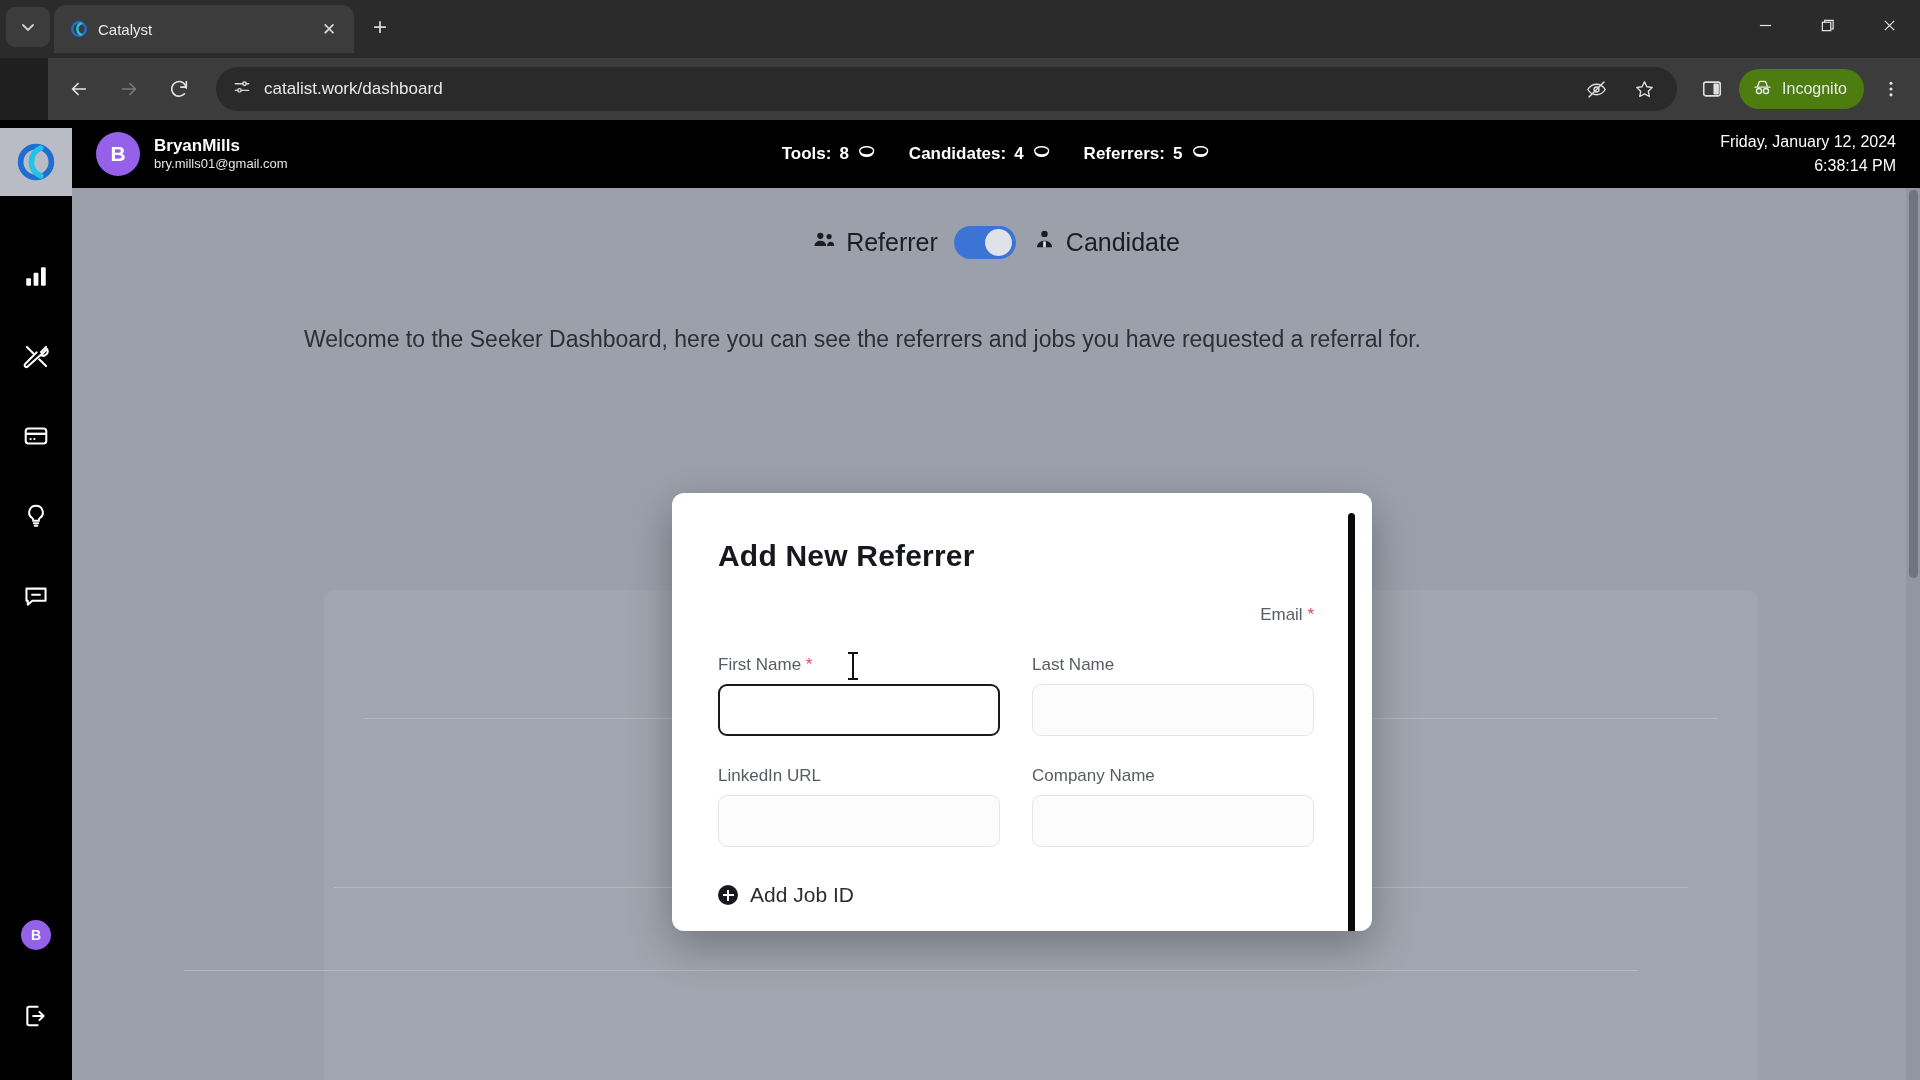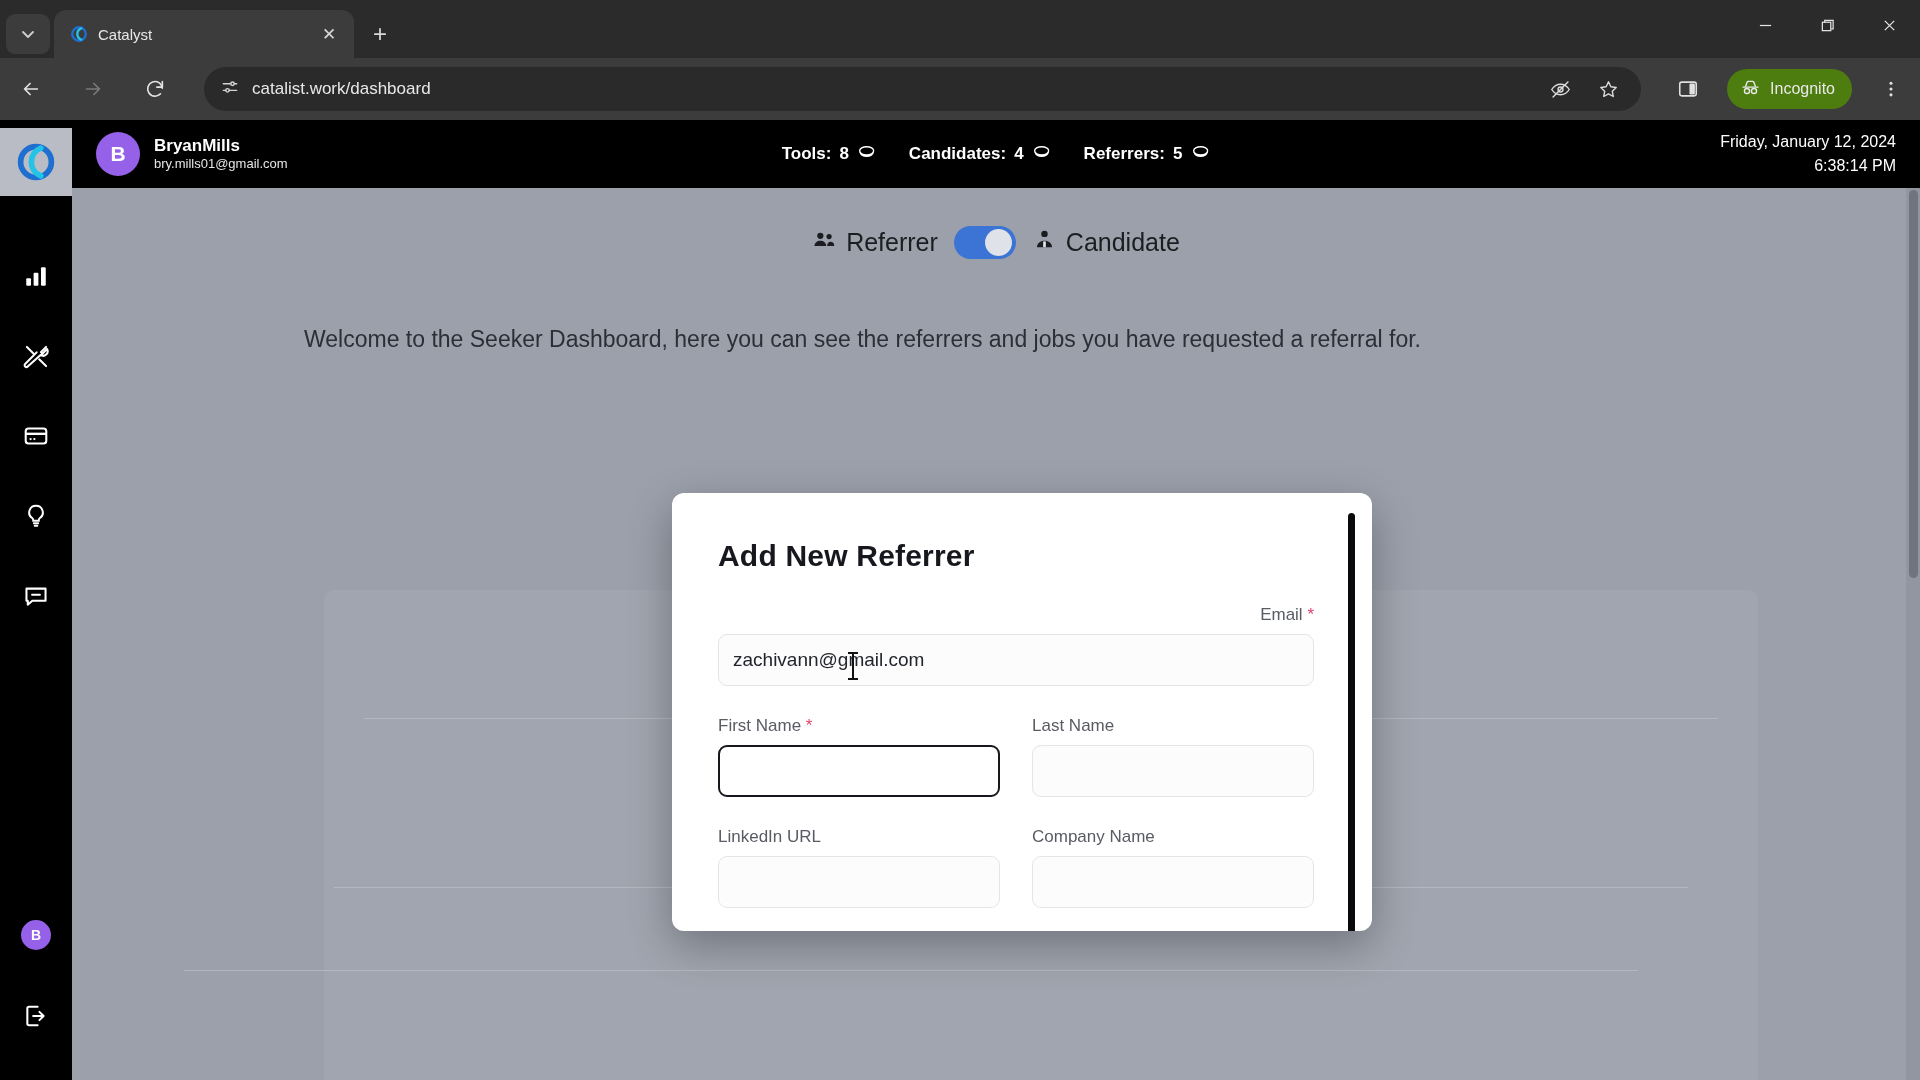--- a/index.html
+++ b/index.html
@@ -8,21 +8,21 @@
     overflow: hidden;
     font-family: "Liberation Sans", sans-serif;
     background: #1f1f1f;
   }
 
   
   .browser { width: 1920px; height: 1080px; display: flex; flex-direction: column; }
 
   .tabstrip {
     height: 58px; background: #2b2b2b;
-    display: flex; align-items: flex-end; position: relative;
+    display: flex; align-items: center; position: relative;
     flex: 0 0 58px;
   }
   .tabsearch {
     width: 44px; height: 40px; margin: 0 4px 4px 6px;
     background: #3c3c3c; border-radius: 9px;
     display: flex; align-items: center; justify-content: center;
     color: #cfcfcf;
   }
   .tab {
     height: 48px; width: 300px; background: #3c3c3c;
@@ -50,22 +50,22 @@
     display: flex; align-items: center;
   }
   .wincontrols div {
     width: 62px; height: 50px;
     display: flex; align-items: center; justify-content: center;
     color: #e6e6e6; font-size: 15px;
   }
 
   .toolbar {
     height: 62px; background: #3c3c3c;
-    display: flex; align-items: center; gap: 20px;
-    padding: 0 10px; flex: 0 0 62px;
+    display: flex; align-items: center; gap: 8px;
+    padding: 0 10px; flex: 0 0 62px; margin-left: 48px;
   }
   .navbtn {
     width: 42px; height: 42px; border-radius: 50%;
     display: flex; align-items: center; justify-content: center;
     color: #e3e3e3;
   }
   .navbtn.disabled { color: #7a7a7a; }
   .omnibox {
     flex: 1; height: 44px; background: #2a2a2a; border-radius: 22px;
     display: flex; align-items: center; gap: 12px;
@@ -510,23 +510,20 @@
         <div class="modal-scrim"></div>
 
         <div class="modal">
           <div class="modal-inner">
             <div class="modal-title">Add New Referrer</div>
 
             <div class="field">
               <div class="flabel">
                 <span>Email</span>
                 <span class="req">*</span>
-              </div>
-              <div class="inp">
-                <span>zachivann@gmail.com</span>
               </div>
             </div>
 
             <div class="row2">
               <div class="col">
                 <div class="flabel">
                   <span>First Name</span>
                   <span class="req">*</span>
                 </div>
                 <div class="inp focused">

